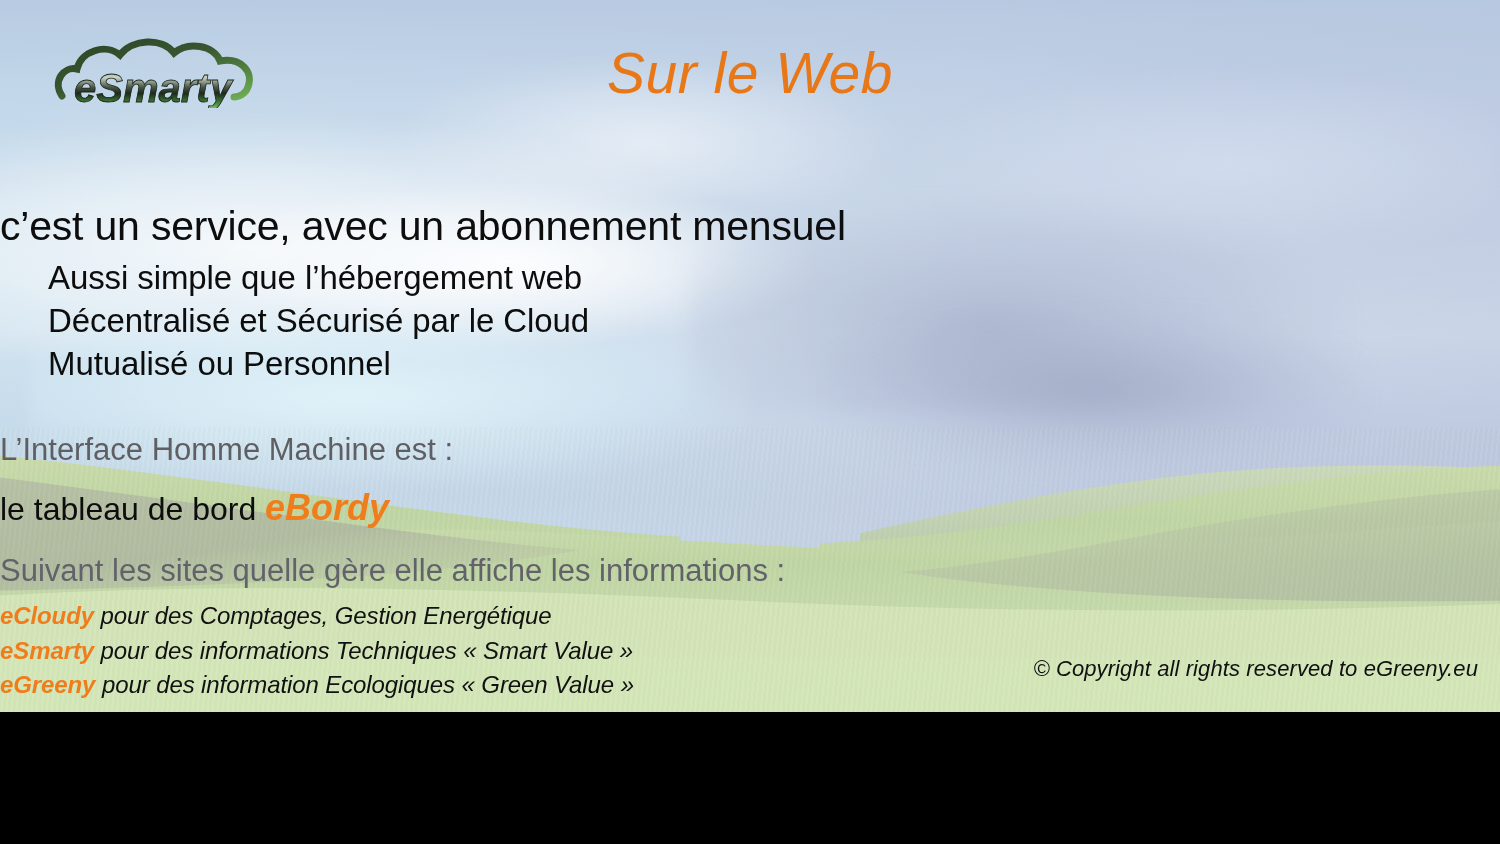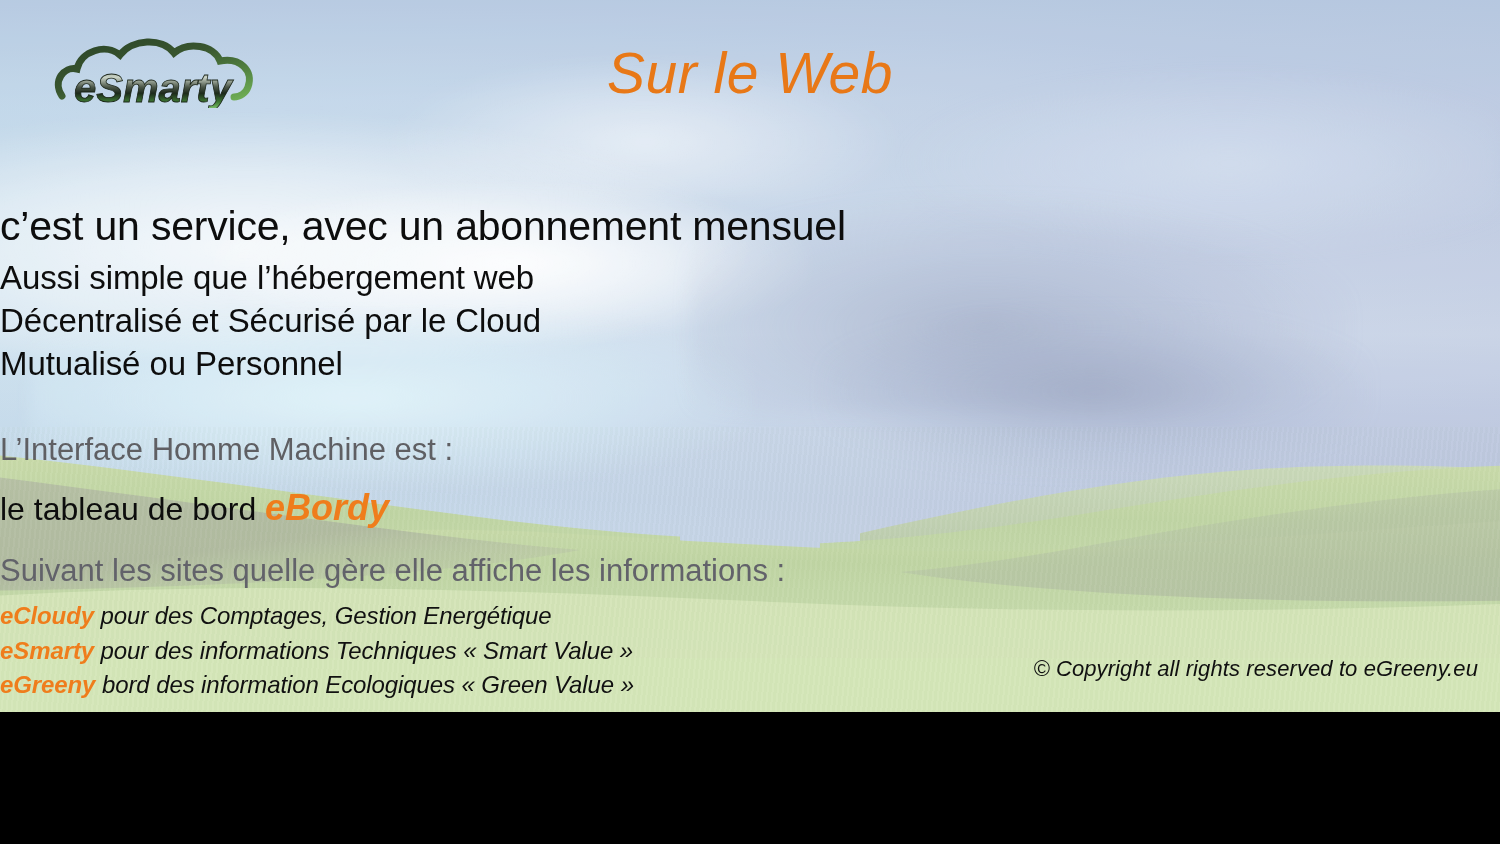--- a/index.html
+++ b/index.html
@@ -132,20 +132,21 @@
     font-size: 41px;
     color: #0d0d0d;
     line-height: 1.1;
     letter-spacing: -0.2px;
   }
   .l-mid {
     font-size: 33px;
     color: #0d0d0d;
     line-height: 1.3;
     letter-spacing: -0.1px;
+    padding-left: 48px;
   }
   .l-gray {
     font-size: 31px;
     color: #5f5f63;
     line-height: 1.2;
   }
   .l-bord {
     font-size: 32px;
     color: #0d0d0d;
     line-height: 1.2;
@@ -299,20 +300,20 @@
     <div class="block" style="top:552px;">
       <div class="l-gray2">Suivant les sites quelle gère elle affiche les informations :</div>
       <div class="l-list" style="margin-top:10px;">
         <div>
           <span class="brand">eCloudy</span><span> pour des Comptages, Gestion Energétique</span>
         </div>
         <div>
           <span class="brand">eSmarty</span><span> pour des informations Techniques « Smart Value »</span>
         </div>
         <div>
-          <span class="brand">eGreeny</span><span> bord des information Ecologiques « Green Value »</span>
+          <span class="brand">eGreeny</span><span> pour des information Ecologiques « Green Value »</span>
         </div>
       </div>
     </div>
 
     <div class="footer">© Copyright all rights reserved to eGreeny.eu</div>
   </div>
 </div>
 
 </body></html>

